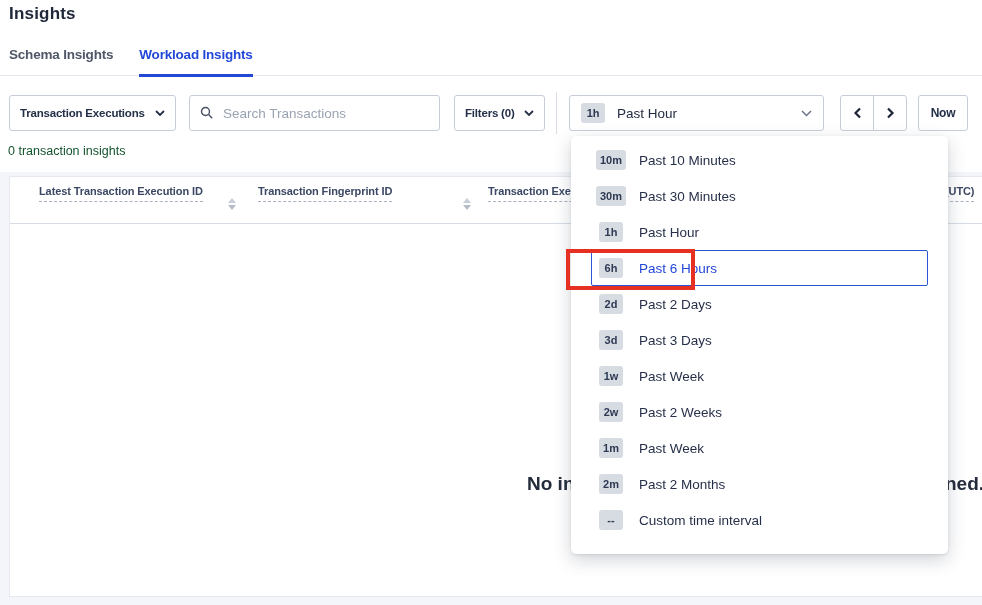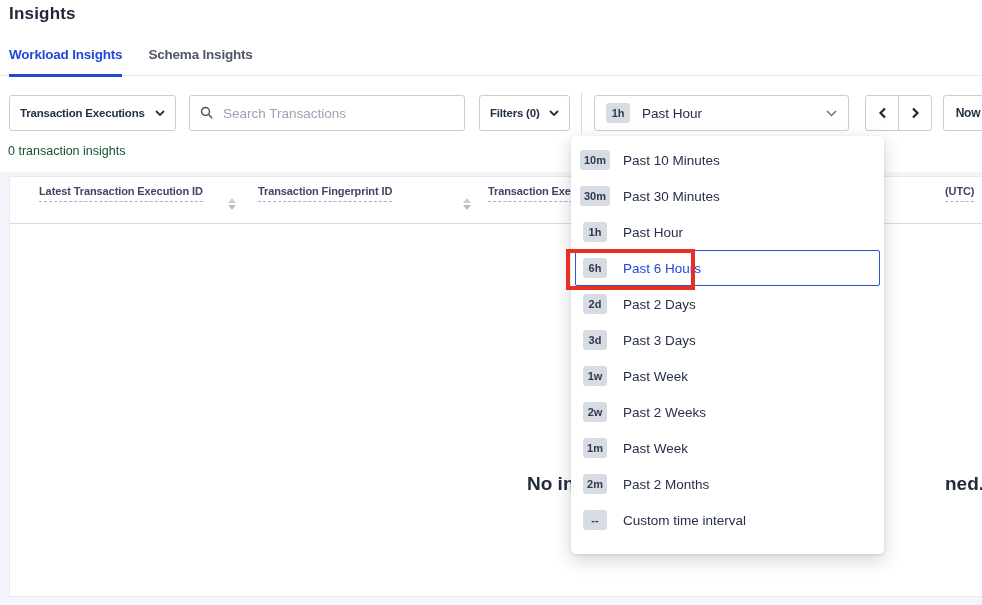--- a/index.html
+++ b/index.html
@@ -37,21 +37,21 @@
     display: flex; align-items: center; z-index: 5; justify-content: space-between;
   }
   .btn {
     height: 36px; background: #fff; border: 1px solid #c6cdd9; border-radius: 3px;
     display: flex; align-items: center; cursor: pointer;
     font-size: 11.5px; font-weight: 700; letter-spacing: -0.2px; color: #243048;
     white-space: nowrap;
   }
   .btn-type { width: 167px; padding: 0 10px; justify-content: space-between; }
   .search-box {
-    margin-left: 13px; width: 276px; height: 36px;
+    margin-left: 13px; width: 251px; height: 36px;
     border: 1px solid #c6cdd9; border-radius: 3px; background: #fff;
     display: flex; align-items: center; padding: 0 10px; gap: 9px;
   }
   .search-box input {
     border: none; outline: none; flex: 1; font-size: 13.5px;
     font-family: "Liberation Sans", sans-serif; color: #2a3246; background: transparent;
   }
   .search-box input::placeholder { color: #9aa3b2; }
   .btn-filters { margin-left: 14px; width: 91px; padding: 0 10px; justify-content: space-between; }
   .v-divider { margin-left: 11px; width: 1px; height: 42px; background: #d9dde5; }
@@ -110,24 +110,24 @@
   .header-rule { position: absolute; left: 0; right: 0; top: 46px; border-bottom: 1px solid #d8dde5; }
   .empty-frag {
     position: absolute; top: 296px; font-size: 19px; font-weight: 700; color: #242c3c;
     white-space: nowrap;
   }
   .empty-left { left: 517px; }
   .empty-right { left: 935px; }
 
   
   .dropdown {
-    position: absolute; left: 571px; top: 136px; width: 313px;
+    position: absolute; left: 571px; top: 136px; width: 377px;
     background: #fff; border-radius: 5px;
     box-shadow: 0 1px 3px rgba(20,30,50,.10), 0 6px 18px rgba(50,60,80,.22);
-    padding: 6px 0 16px; z-index: 20;
+    padding: 6px 16px 16px; z-index: 20;
   }
   .dd-item {
     height: 36px; margin: 0 4px; border: 1px solid transparent; border-radius: 2px;
     display: flex; align-items: center; cursor: pointer;
   }
   .dd-badge-wrap { width: 32px; margin-left: 3px; display: flex; justify-content: center; }
   .dd-badge {
     background: #d7dbe2; border-radius: 3px; padding: 4px 4px; min-width: 24px;
     text-align: center; font-size: 11px; font-weight: 700; color: #2e3a54;
   }
@@ -144,25 +144,25 @@
   svg { display: block; }
 </style>
 </head>
 <body>
 
 <div class="page">
 
   <div class="page-title">Insights</div>
 
   <div class="tabs">
+    <div class="tab">
+      <span>Schema Insights</span>
+    </div>
     <div class="tab active">
       <span>Workload Insights</span>
-    </div>
-    <div class="tab">
-      <span>Schema Insights</span>
     </div>
   </div>
 
   <div class="toolbar">
     <div class="btn btn-type">
       <span>Transaction Executions</span>
       <span>
         <svg width="10" height="6" viewBox="0 0 10 6">
             <polyline points="1,1 5,5 9,1" fill="none" stroke="#243048" stroke-width="1.8"></polyline>
           </svg>

